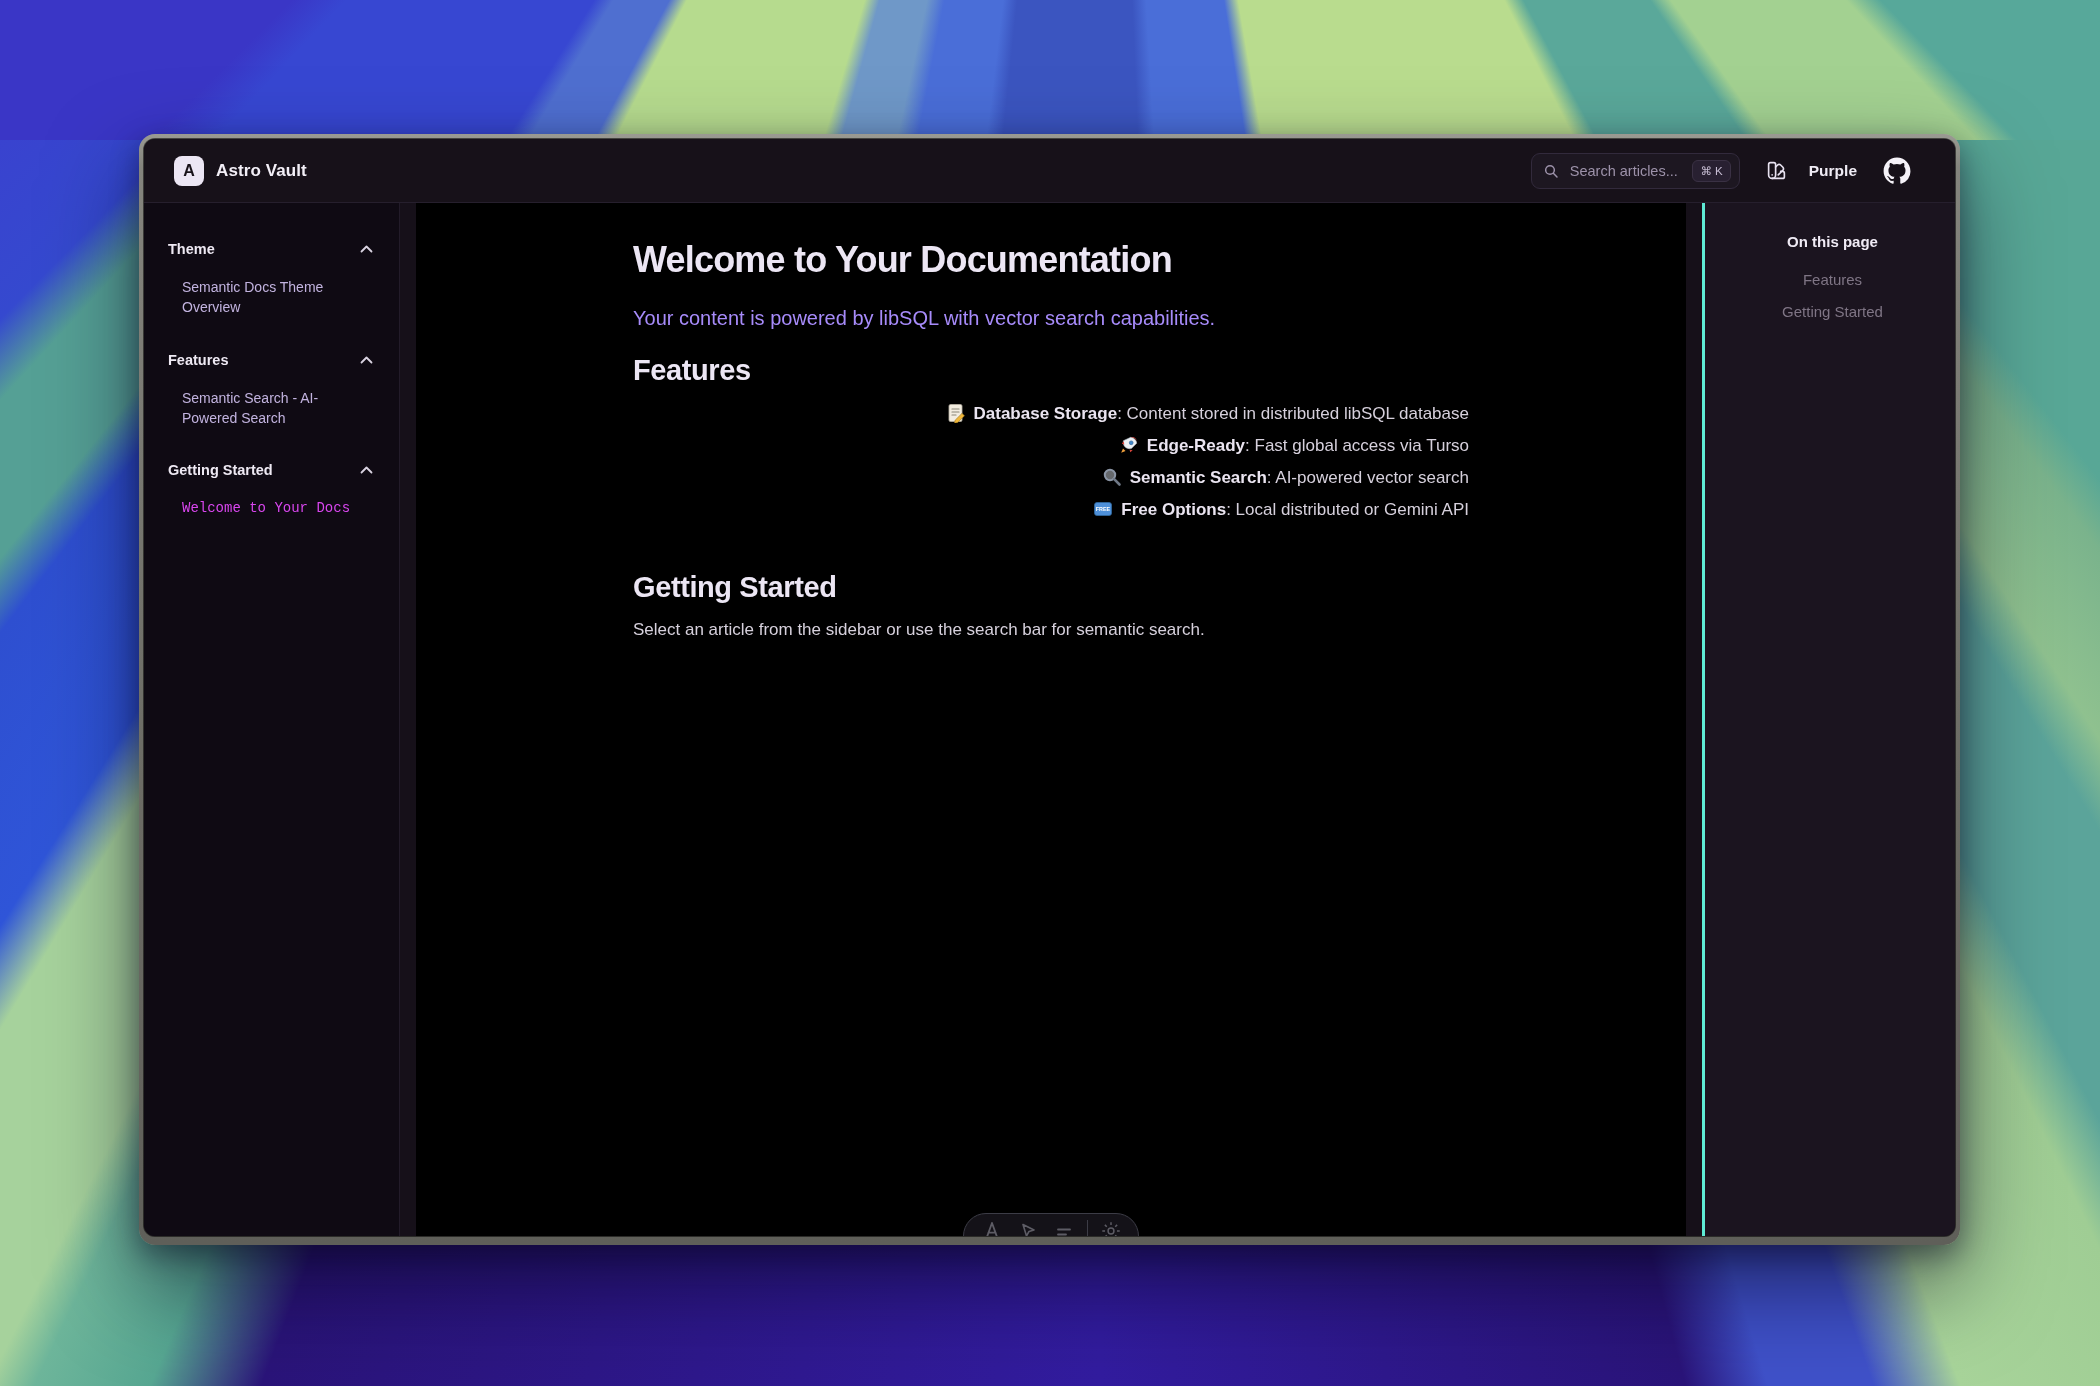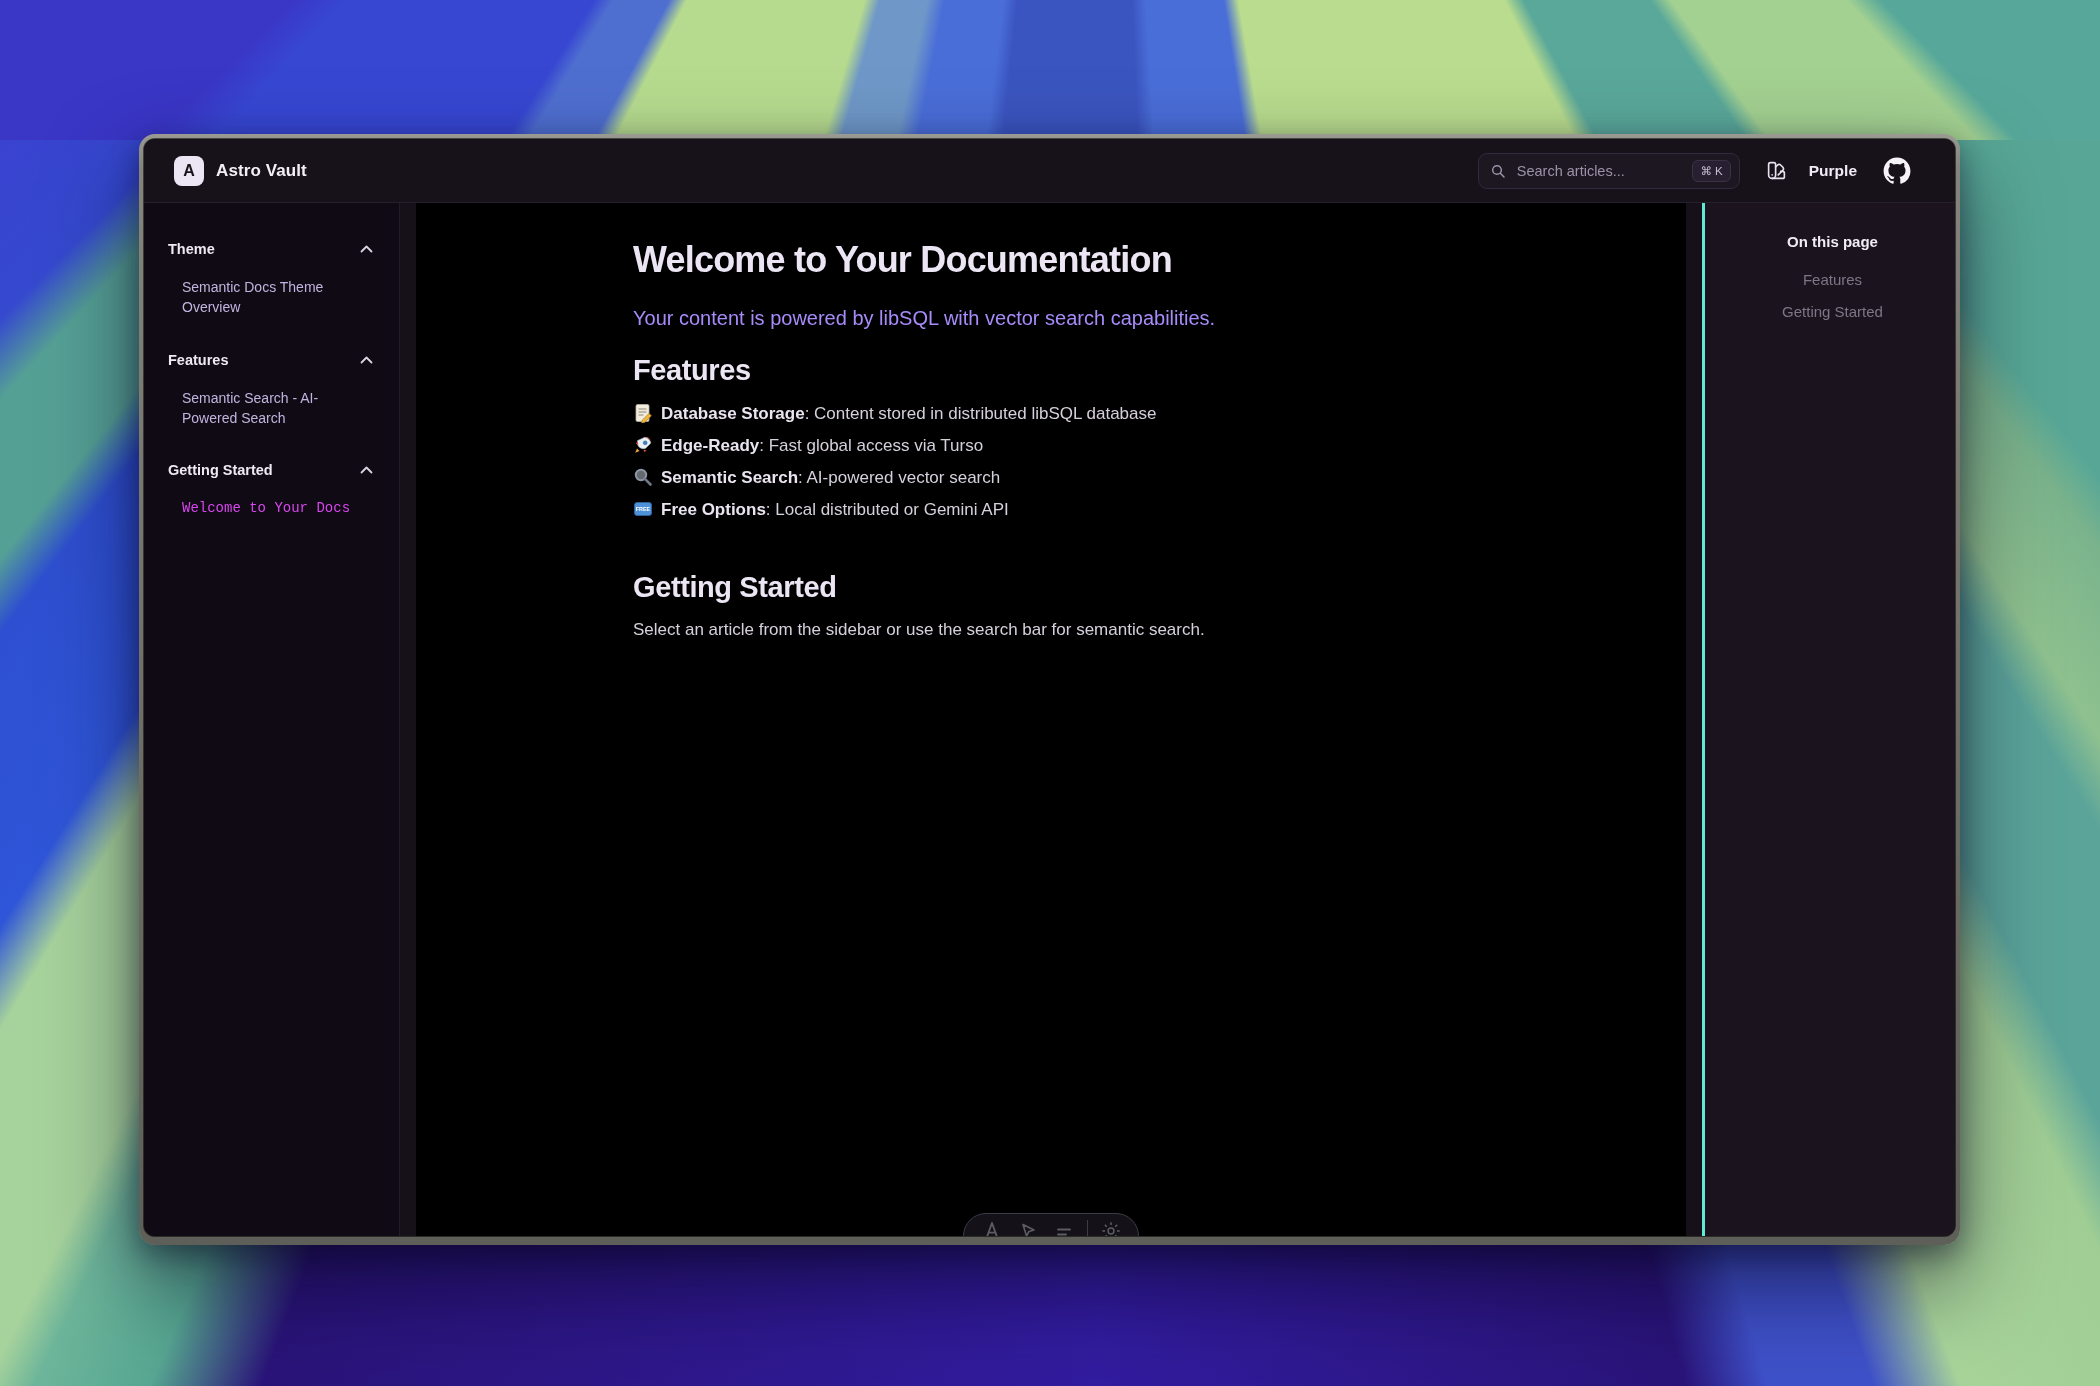--- a/index.html
+++ b/index.html
@@ -30,21 +30,21 @@
   .window-body{position:relative;width:100%;height:100%;border-radius:11px;background:#161019;overflow:hidden;
     box-shadow:0 0 0 1px rgba(0,0,0,.55);display:flex;flex-direction:column;}
 
   
   .hdr{height:64px;flex:0 0 64px;display:flex;align-items:center;background:#171119;
     border-bottom:1px solid #261f2d;padding:0 44px 0 30px;box-sizing:border-box;}
   .logo{width:30px;height:30px;border-radius:8px;background:#ece6f4;display:flex;align-items:center;justify-content:center;
     font-weight:800;font-size:16px;color:#181219;cursor:pointer;}
   .app-title{margin-left:12px;font-size:17px;font-weight:700;color:#f3eff7;letter-spacing:.1px;cursor:pointer;}
   .hdr-spacer{flex:1;}
-  .searchbar{width:262px;height:36px;box-sizing:border-box;border-radius:9px;background:#1d1721;border:1px solid #322a3c;
+  .searchbar{width:209px;height:36px;box-sizing:border-box;border-radius:9px;background:#1d1721;border:1px solid #322a3c;
     display:flex;align-items:center;padding:0 8px 0 11px;cursor:text;}
   .searchbar input{flex:1;min-width:0;background:transparent;border:none;outline:none;margin-left:9px;
     font-family:"Liberation Sans",sans-serif;font-size:14.5px;color:#cfc6da;}
   .searchbar input::placeholder{color:#9d92aa;opacity:1;}
   .kbd{flex:0 0 auto;padding:3px 7px;border-radius:6px;background:#282031;border:1px solid #3a3144;
     font-size:11.5px;color:#c6bcd2;white-space:nowrap;}
   .theme-btn{display:flex;align-items:center;gap:22px;margin-left:26px;cursor:pointer;background:none;border:none;padding:0;}
   .theme-btn .lbl{font-size:15.5px;font-weight:600;color:#f0ecf5;font-family:"Liberation Sans",sans-serif;}
   .gh-btn{margin-left:26px;background:none;border:none;padding:0;cursor:pointer;display:flex;}
 
@@ -59,21 +59,21 @@
   .side-link{display:block;padding-left:14px;font-size:14px;line-height:1.45;color:#c2b3df;text-decoration:none;cursor:pointer;}
   .side-link.active{color:#d946ef;font-family:Liberation Mono, monospace;}
 
   .main{flex:1;min-width:0;background:#000000;position:relative;overflow:hidden;}
   .article{width:836px;margin:0 auto;padding-top:36px;}
   .h1{font-size:36px;font-weight:800;letter-spacing:-.8px;color:#ece6f4;margin:0 0 26px;}
   .intro{font-size:20px;color:#a78bfa;margin:0 0 24px;}
   .h2{font-size:29px;font-weight:800;letter-spacing:-.4px;color:#ece6f4;margin:0 0 16px;}
   .h2.gs{margin-top:50px;}
   .feat-list{list-style:none;margin:0;padding:0;}
-  .feat-list li{font-size:17px;color:#d6d0dc;margin-bottom:10px;line-height:22px;}
+  .feat-list li{font-size:17px;color:#d6d0dc;margin-bottom:10px;line-height:22px;text-align:right;}
   .feat-list .emoji{display:inline-block;width:20px;height:20px;vertical-align:-4px;margin-right:8px;}
   .feat-list strong{color:#eae4f0;font-weight:700;}
   .para{font-size:17px;color:#d6d0dc;margin:0;}
 
   .toc{flex:0 0 253px;box-sizing:border-box;background:#1b141f;border-left:3px solid #5eead4;padding:30px 20px 0 25px;text-align:center;}
   .toc-title{font-size:15px;font-weight:700;color:#f0ebf5;margin-bottom:21px;}
   .toc-link{display:block;font-size:15px;color:#7f7585;text-decoration:none;margin-bottom:15px;cursor:pointer;}
 
   
   .devbar{position:absolute;left:50%;bottom:-23px;transform:translateX(-50%);width:176px;height:46px;

